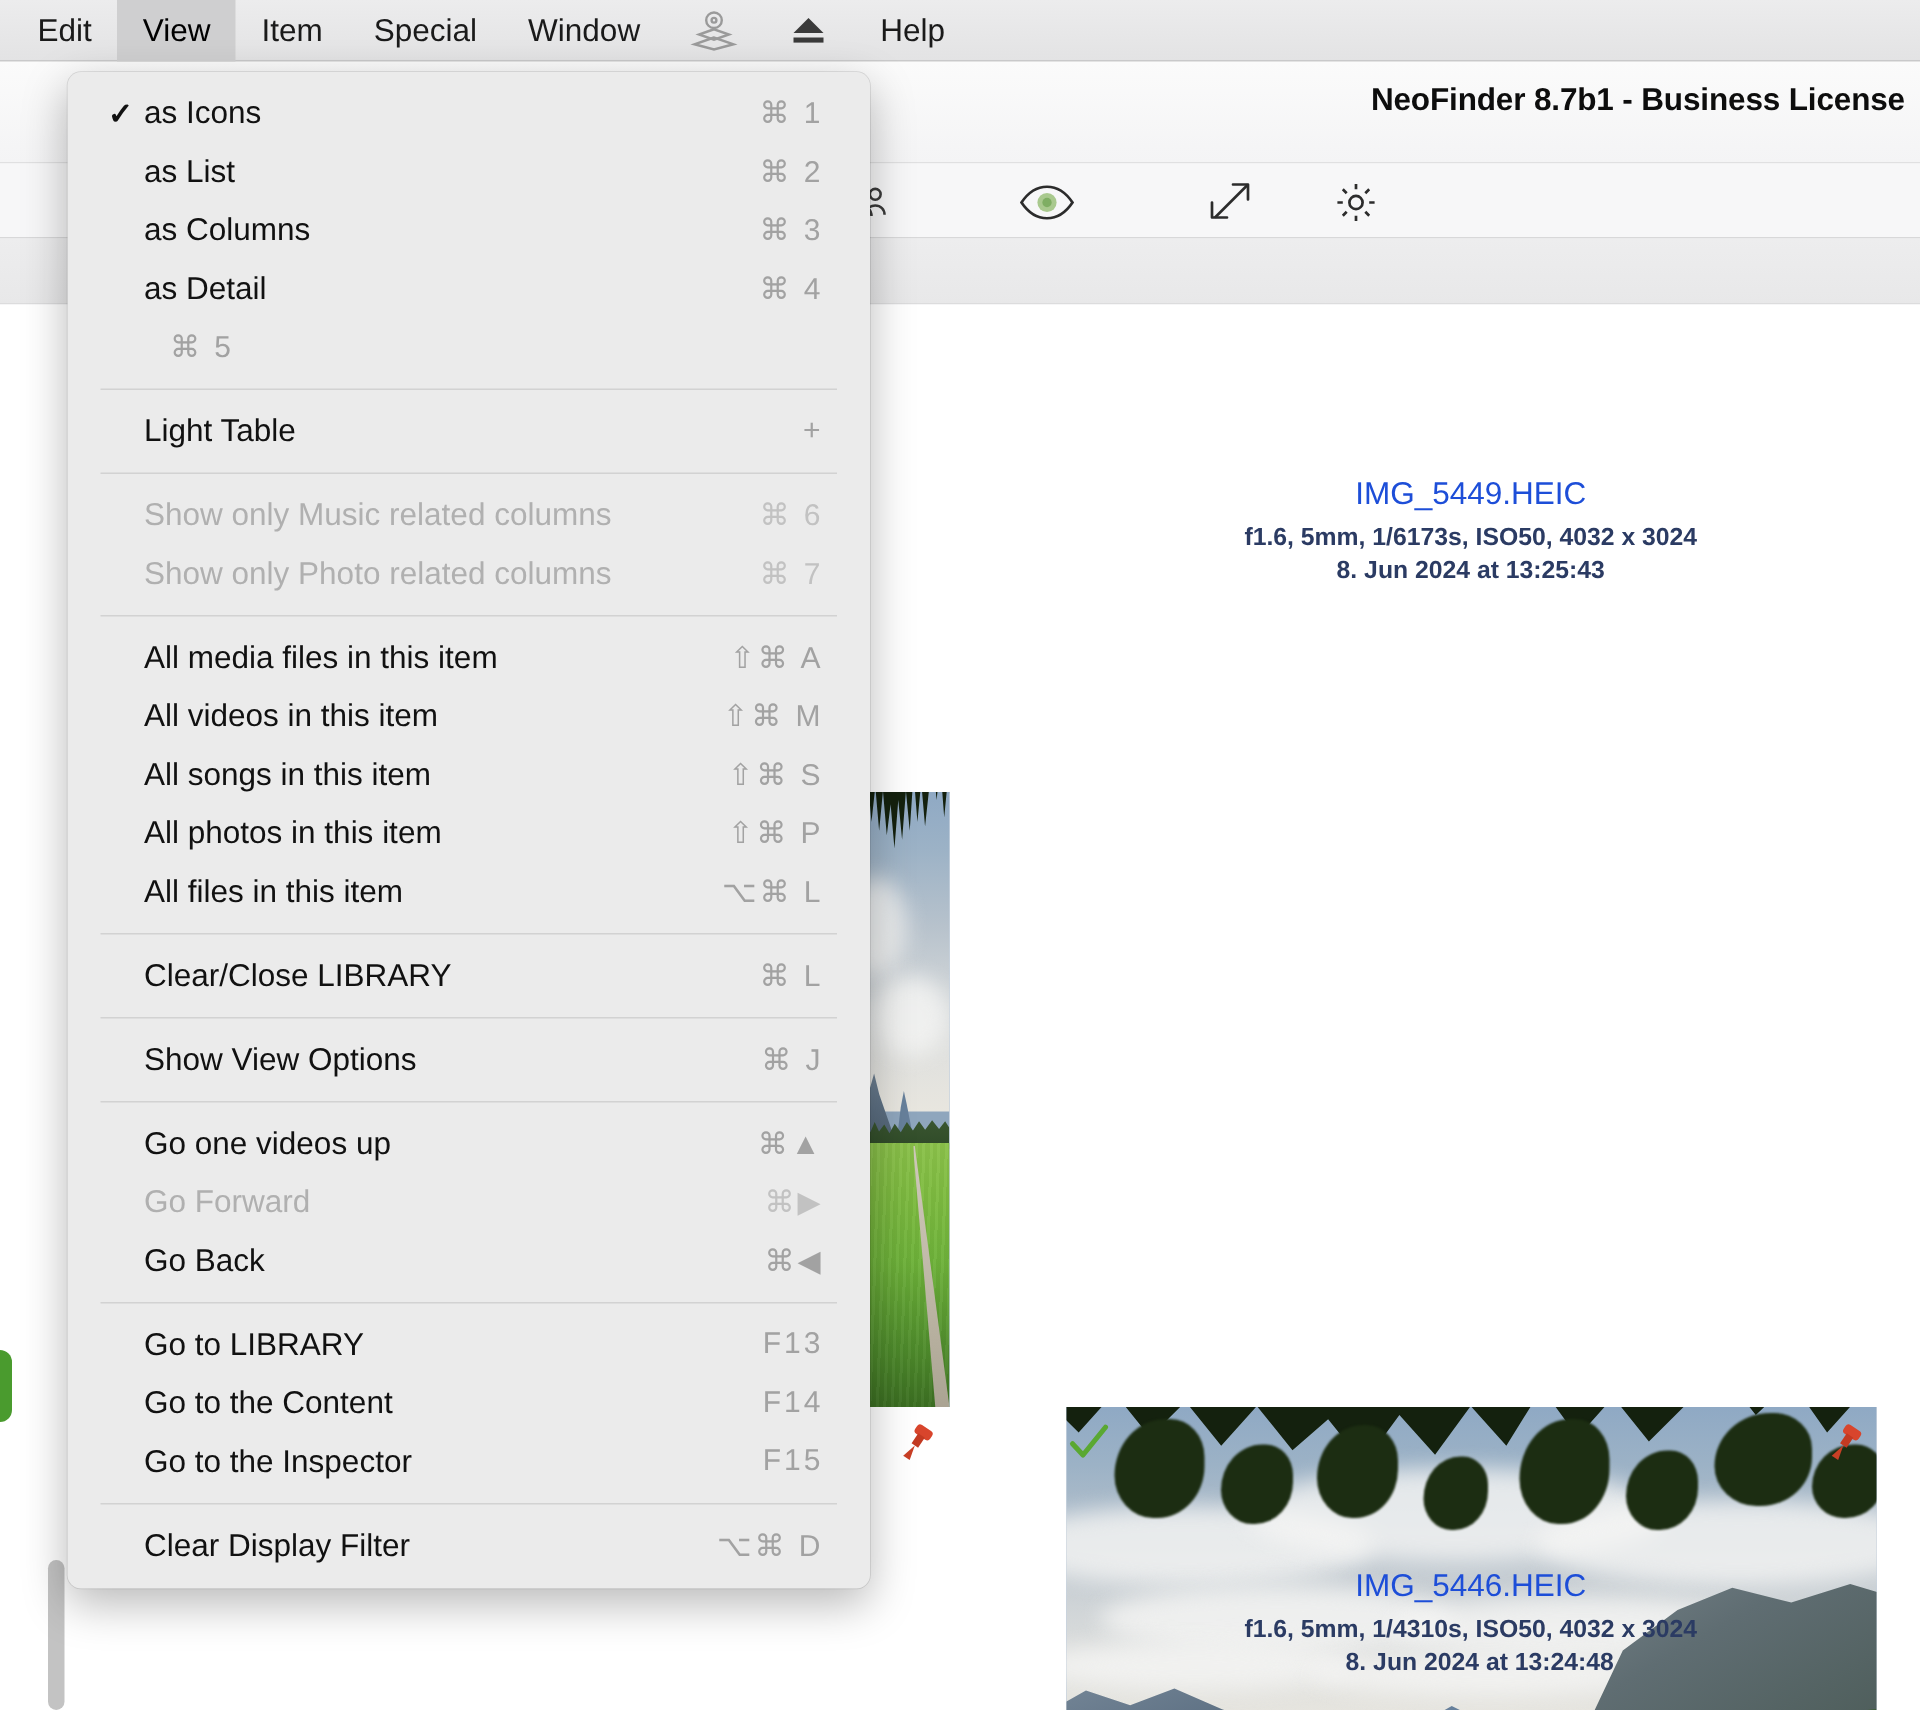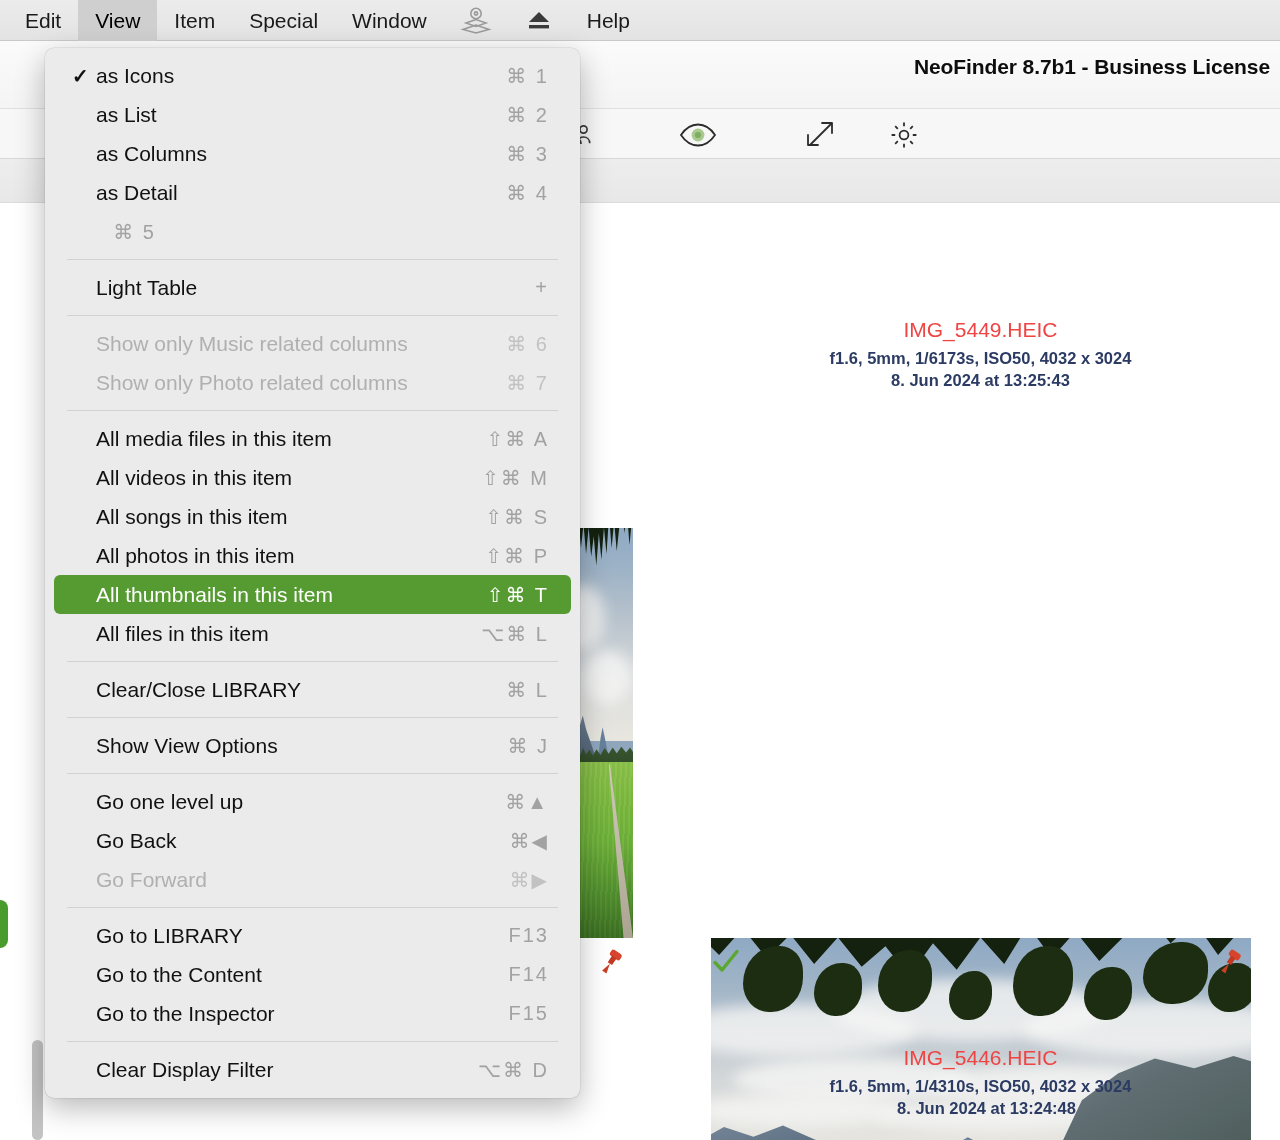--- a/index.html
+++ b/index.html
@@ -57,21 +57,21 @@
     border-bottom: 1px solid #dcdcdd;
   }
 
   
   .content {
     position: absolute; left: 0; top: 162px; width: 1280px; height: 937px;
     background: #ffffff; overflow: hidden;
   }
   .cell { position: absolute; text-align: center; }
   .cell-name {
-    font-size: 21px; color: #ef4444; font-weight: 400; white-space: nowrap;
+    font-size: 21px; color: #1d4ed8; font-weight: 400; white-space: nowrap;
   }
   .cell-meta {
     font-size: 16.5px; color: #2b3b63; font-weight: bold; white-space: nowrap;
     margin-top: 7px;
   }
   .thumb {
     position: relative; overflow: hidden;
     background: #8fa6bd;
   }
 
@@ -390,51 +390,47 @@
         <span class="sc">⇧⌘ M</span>
       </div>
       <div class="mi">
         <span class="label">All songs in this item</span>
         <span class="sc">⇧⌘ S</span>
       </div>
       <div class="mi">
         <span class="label">All photos in this item</span>
         <span class="sc">⇧⌘ P</span>
       </div>
-      <div class="mi selected">
-        <span class="label">All thumbnails in this item</span>
-        <span class="sc">⇧⌘ T</span>
-      </div>
       <div class="mi">
         <span class="label">All files in this item</span>
         <span class="sc">⌥⌘ L</span>
       </div>
       <div class="sep"></div>
       <div class="mi">
         <span class="label">Clear/Close LIBRARY</span>
         <span class="sc">⌘ L</span>
       </div>
       <div class="sep"></div>
       <div class="mi">
         <span class="label">Show View Options</span>
         <span class="sc">⌘ J</span>
       </div>
       <div class="sep"></div>
       <div class="mi">
-        <span class="label">Go one level up</span>
+        <span class="label">Go one videos up</span>
         <span class="sc">⌘▲</span>
-      </div>
-      <div class="mi">
-        <span class="label">Go Back</span>
-        <span class="sc">⌘◀</span>
       </div>
       <div class="mi disabled">
         <span class="label">Go Forward</span>
         <span class="sc">⌘▶</span>
       </div>
+      <div class="mi">
+        <span class="label">Go Back</span>
+        <span class="sc">⌘◀</span>
+      </div>
       <div class="sep"></div>
       <div class="mi">
         <span class="label">Go to LIBRARY</span>
         <span class="sc">F13</span>
       </div>
       <div class="mi">
         <span class="label">Go to the Content</span>
         <span class="sc">F14</span>
       </div>
       <div class="mi">

